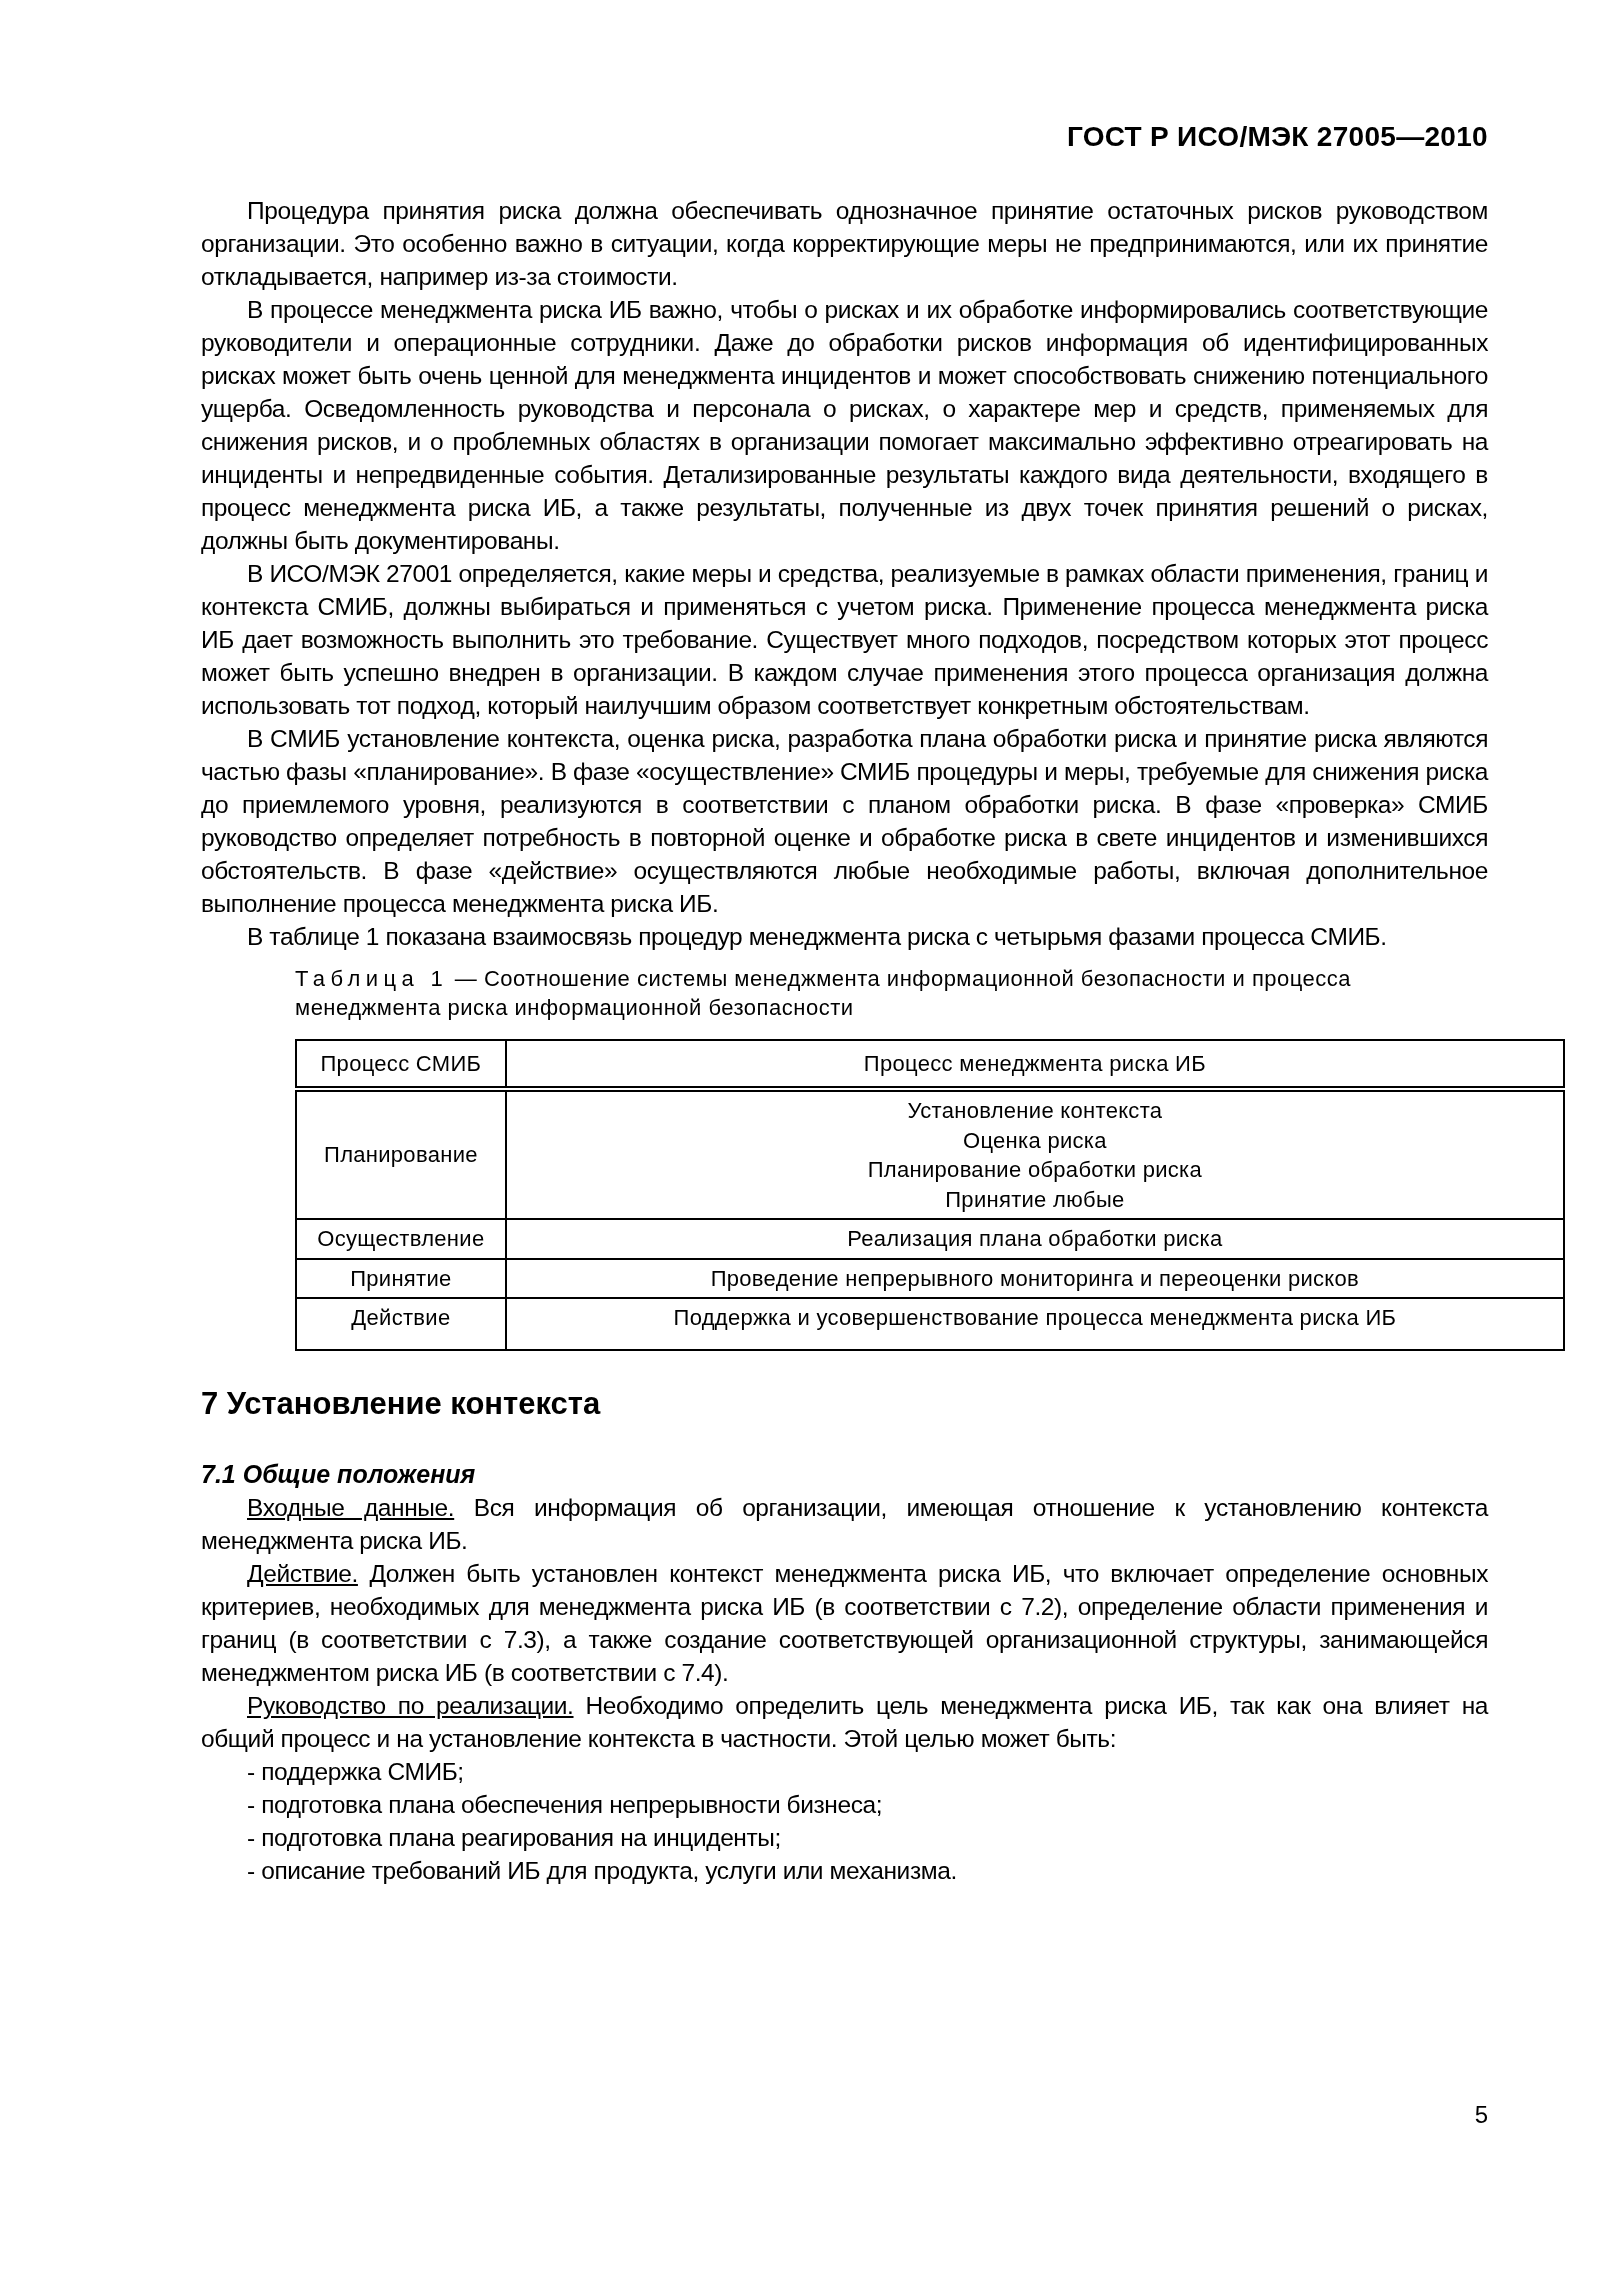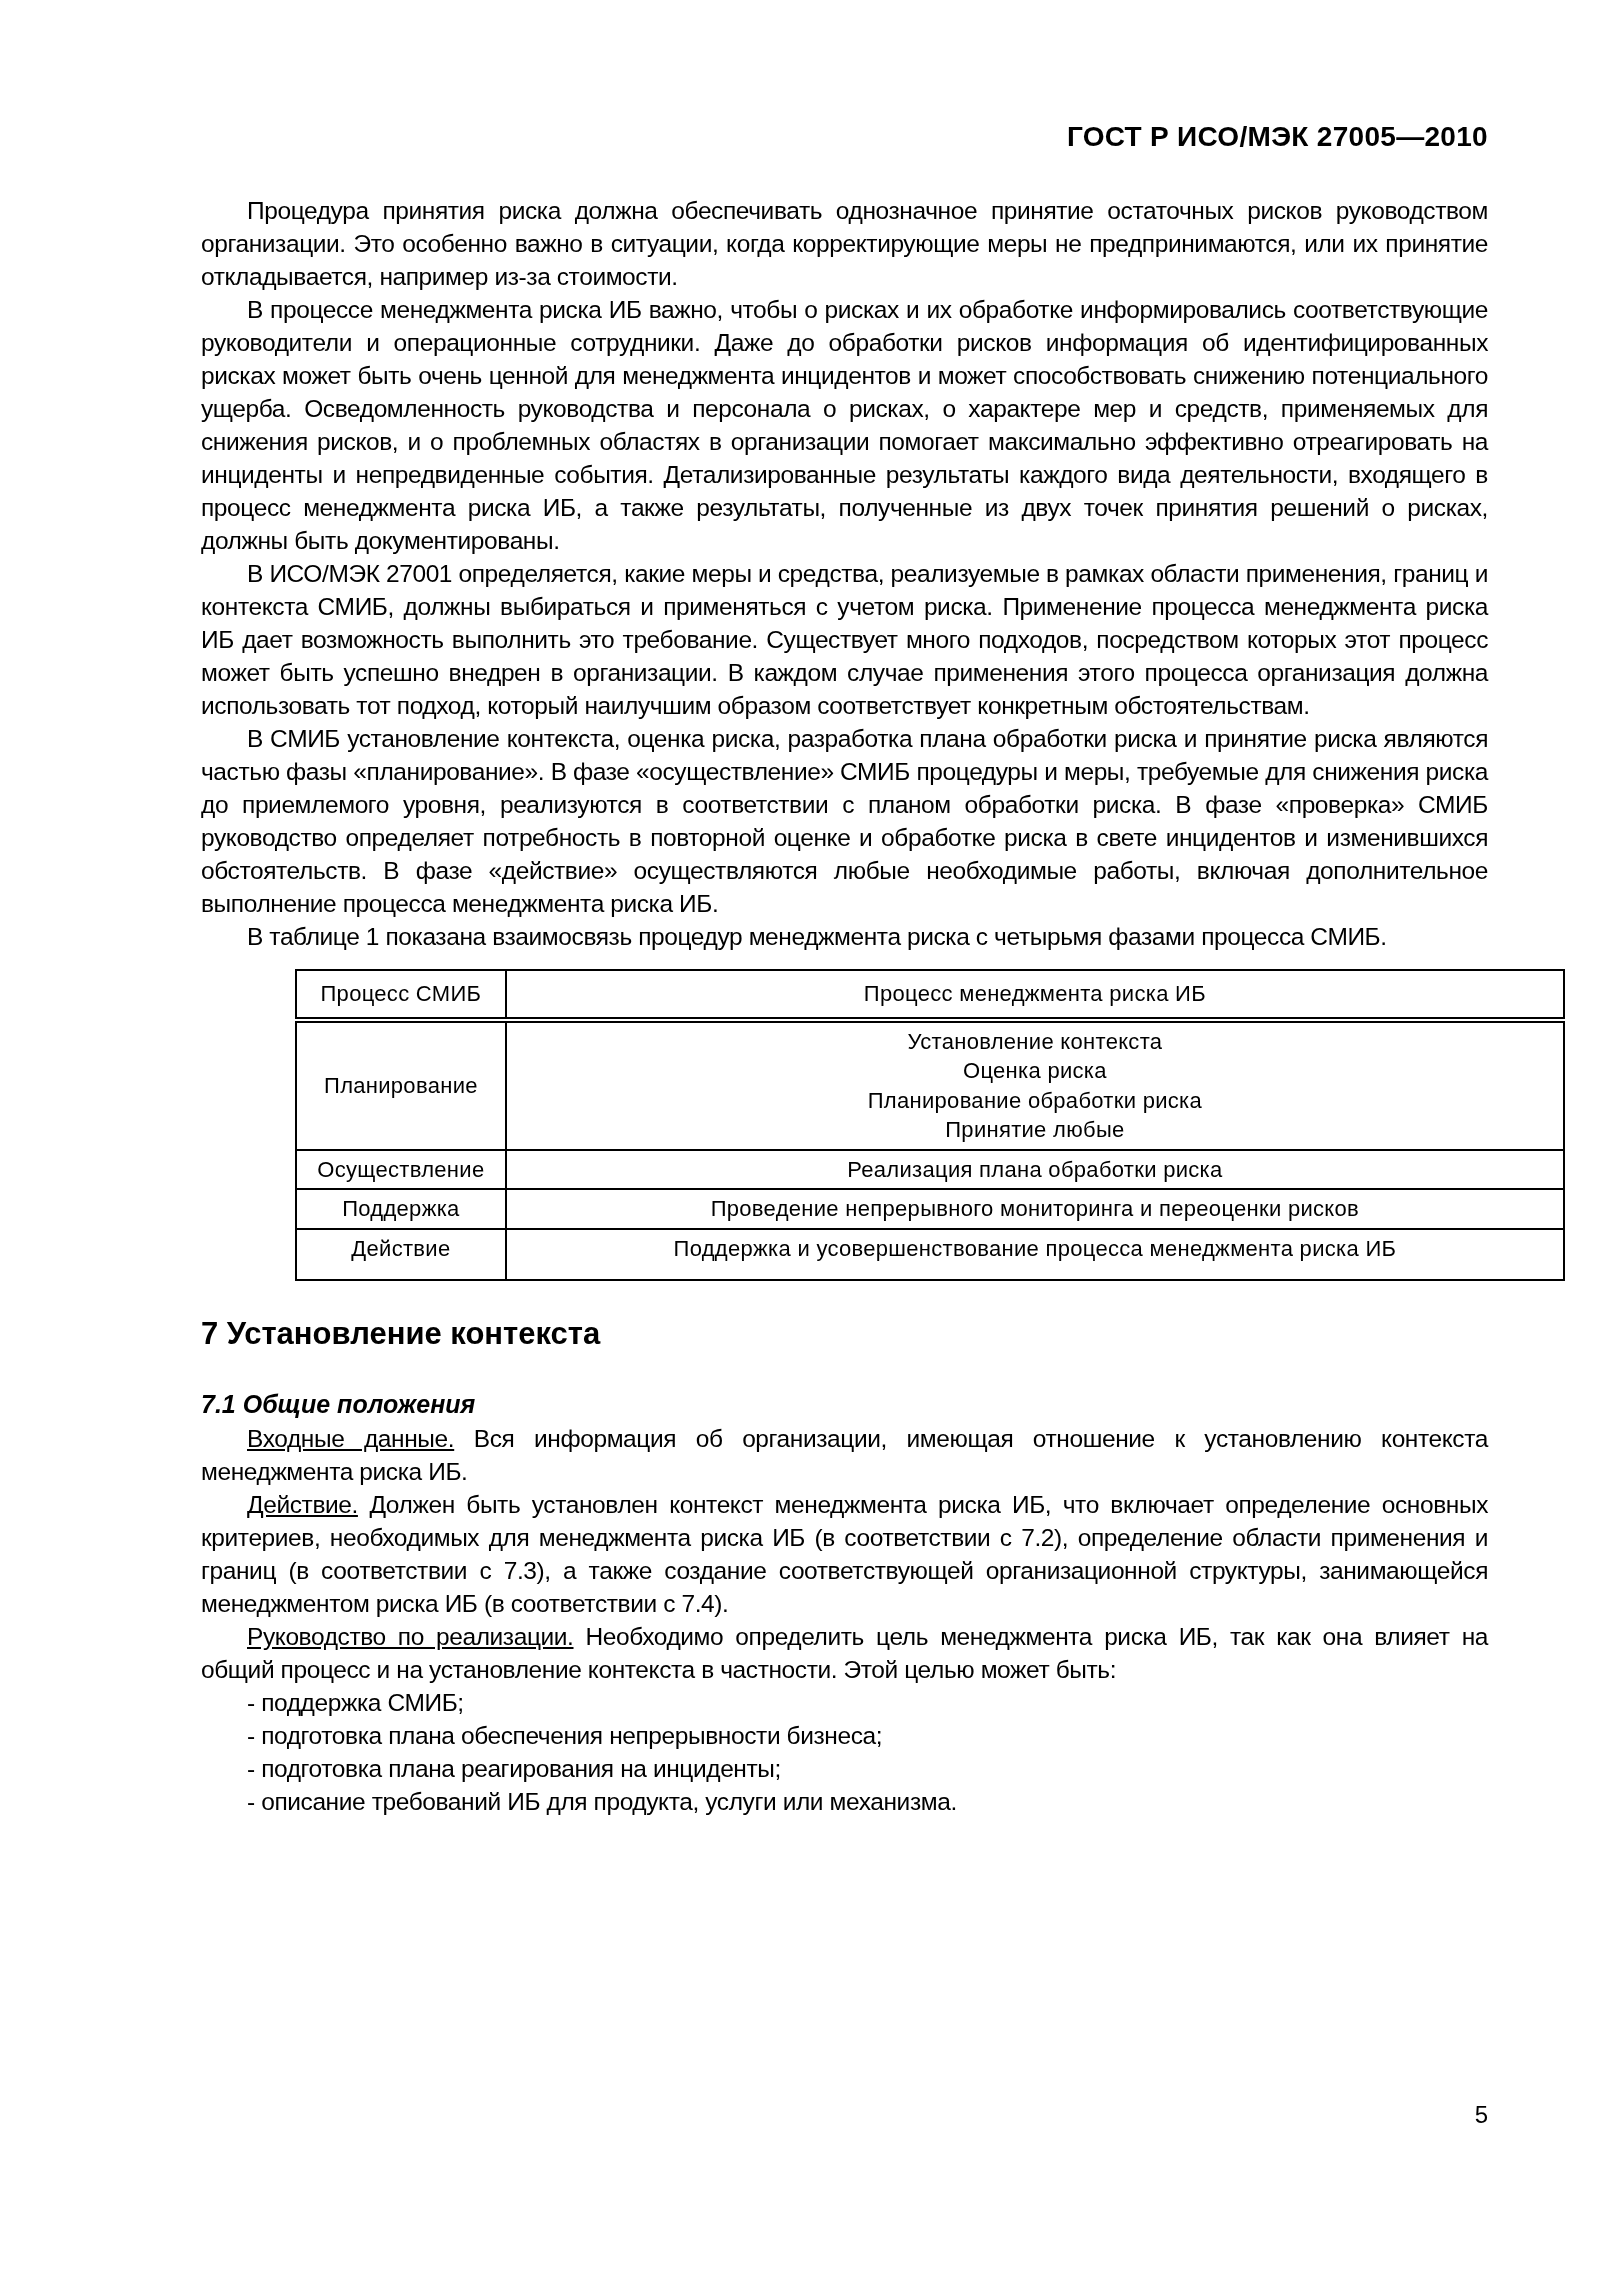--- a/index.html
+++ b/index.html
@@ -27,20 +27,23 @@
 <div class="page">
   <div class="header">ГОСТ Р ИСО/МЭК 27005—2010</div>
 
   <div class="body-text">
     <p>Процедура принятия риска должна обеспечивать однозначное принятие остаточных рисков руководством организации. Это особенно важно в ситуации, когда корректирующие меры не предпринимаются, или их принятие откладывается, например из-за стоимости.</p>
     <p>В процессе менеджмента риска ИБ важно, чтобы о рисках и их обработке информировались соответствующие руководители и операционные сотрудники. Даже до обработки рисков информация об идентифицированных рисках может быть очень ценной для менеджмента инцидентов и может способствовать снижению потенциального ущерба. Осведомленность руководства и персонала о рисках, о характере мер и средств, применяемых для снижения рисков, и о проблемных областях в организации помогает максимально эффективно отреагировать на инциденты и непредвиденные события. Детализированные результаты каждого вида деятельности, входящего в процесс менеджмента риска ИБ, а также результаты, полученные из двух точек принятия решений о рисках, должны быть документированы.</p>
     <p>В ИСО/МЭК 27001 определяется, какие меры и средства, реализуемые в рамках области применения, границ и контекста СМИБ, должны выбираться и применяться с учетом риска. Применение процесса менеджмента риска ИБ дает возможность выполнить это требование. Существует много подходов, посредством которых этот процесс может быть успешно внедрен в организации. В каждом случае применения этого процесса организация должна использовать тот подход, который наилучшим образом соответствует конкретным обстоятельствам.</p>
     <p>В СМИБ установление контекста, оценка риска, разработка плана обработки риска и принятие риска являются частью фазы «планирование». В фазе «осуществление» СМИБ процедуры и меры, требуемые для снижения риска до приемлемого уровня, реализуются в соответствии с планом обработки риска. В фазе «проверка» СМИБ руководство определяет потребность в повторной оценке и обработке риска в свете инцидентов и изменившихся обстоятельств. В фазе «действие» осуществляются любые необходимые работы, включая дополнительное выполнение процесса менеджмента риска ИБ.</p>
     <p>В таблице 1 показана взаимосвязь процедур менеджмента риска с четырьмя фазами процесса СМИБ.</p>
 
+    <div class="caption">
+      <span class="lbl">Таблица 1</span><span> — Соотношение системы менеджмента информационной безопасности и процесса менеджмента риска информационной безопасности</span>
+    </div>
 
     <table>
       <thead>
         <tr>
           <th>Процесс СМИБ</th>
           <th>Процесс менеджмента риска ИБ</th>
         </tr>
       </thead>
       <tbody>
         <tr>
@@ -50,21 +53,21 @@
             <div>Оценка риска</div>
             <div>Планирование обработки риска</div>
             <div>Принятие любые</div>
           </td>
         </tr>
         <tr>
           <td class="c1">Осуществление</td>
           <td>Реализация плана обработки риска</td>
         </tr>
         <tr>
-          <td class="c1">Поддержка</td>
+          <td class="c1">Принятие</td>
           <td>Проведение непрерывного мониторинга и переоценки рисков</td>
         </tr>
         <tr>
           <td class="c1 top">Действие</td>
           <td style="padding-bottom:16px">Поддержка и усовершенствование процесса менеджмента риска ИБ</td>
         </tr>
       </tbody>
     </table>
 
     <h2>7 Установление контекста</h2>

